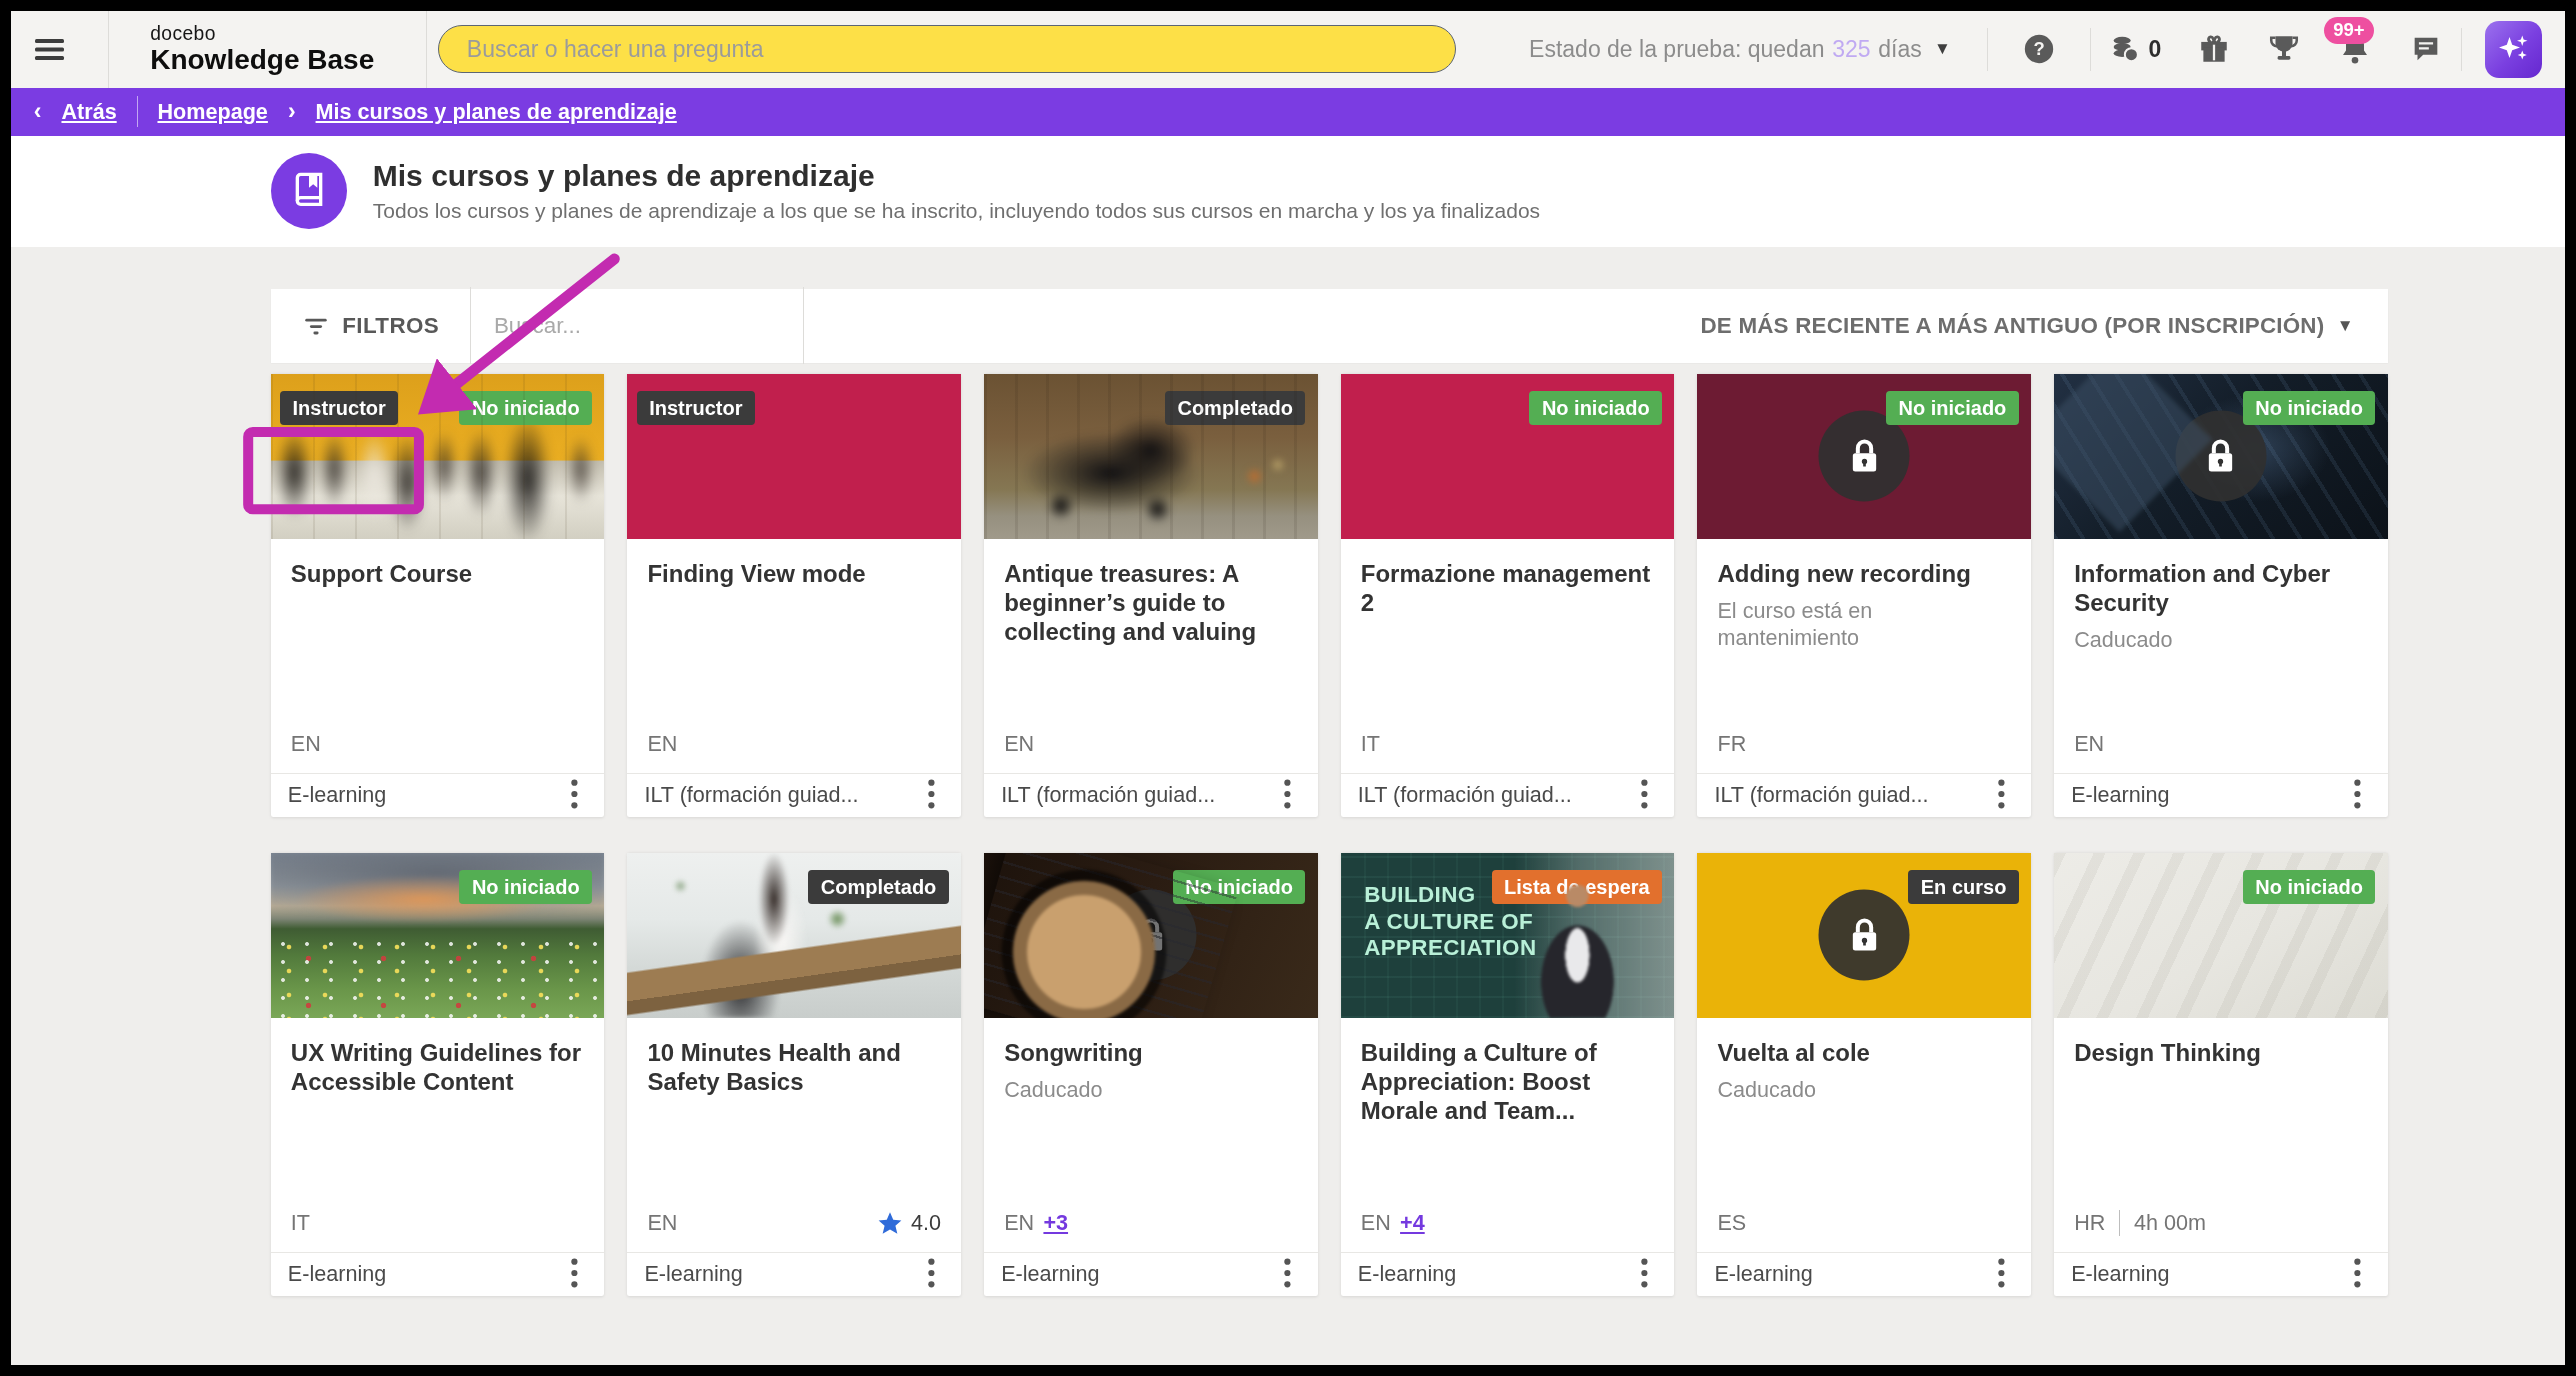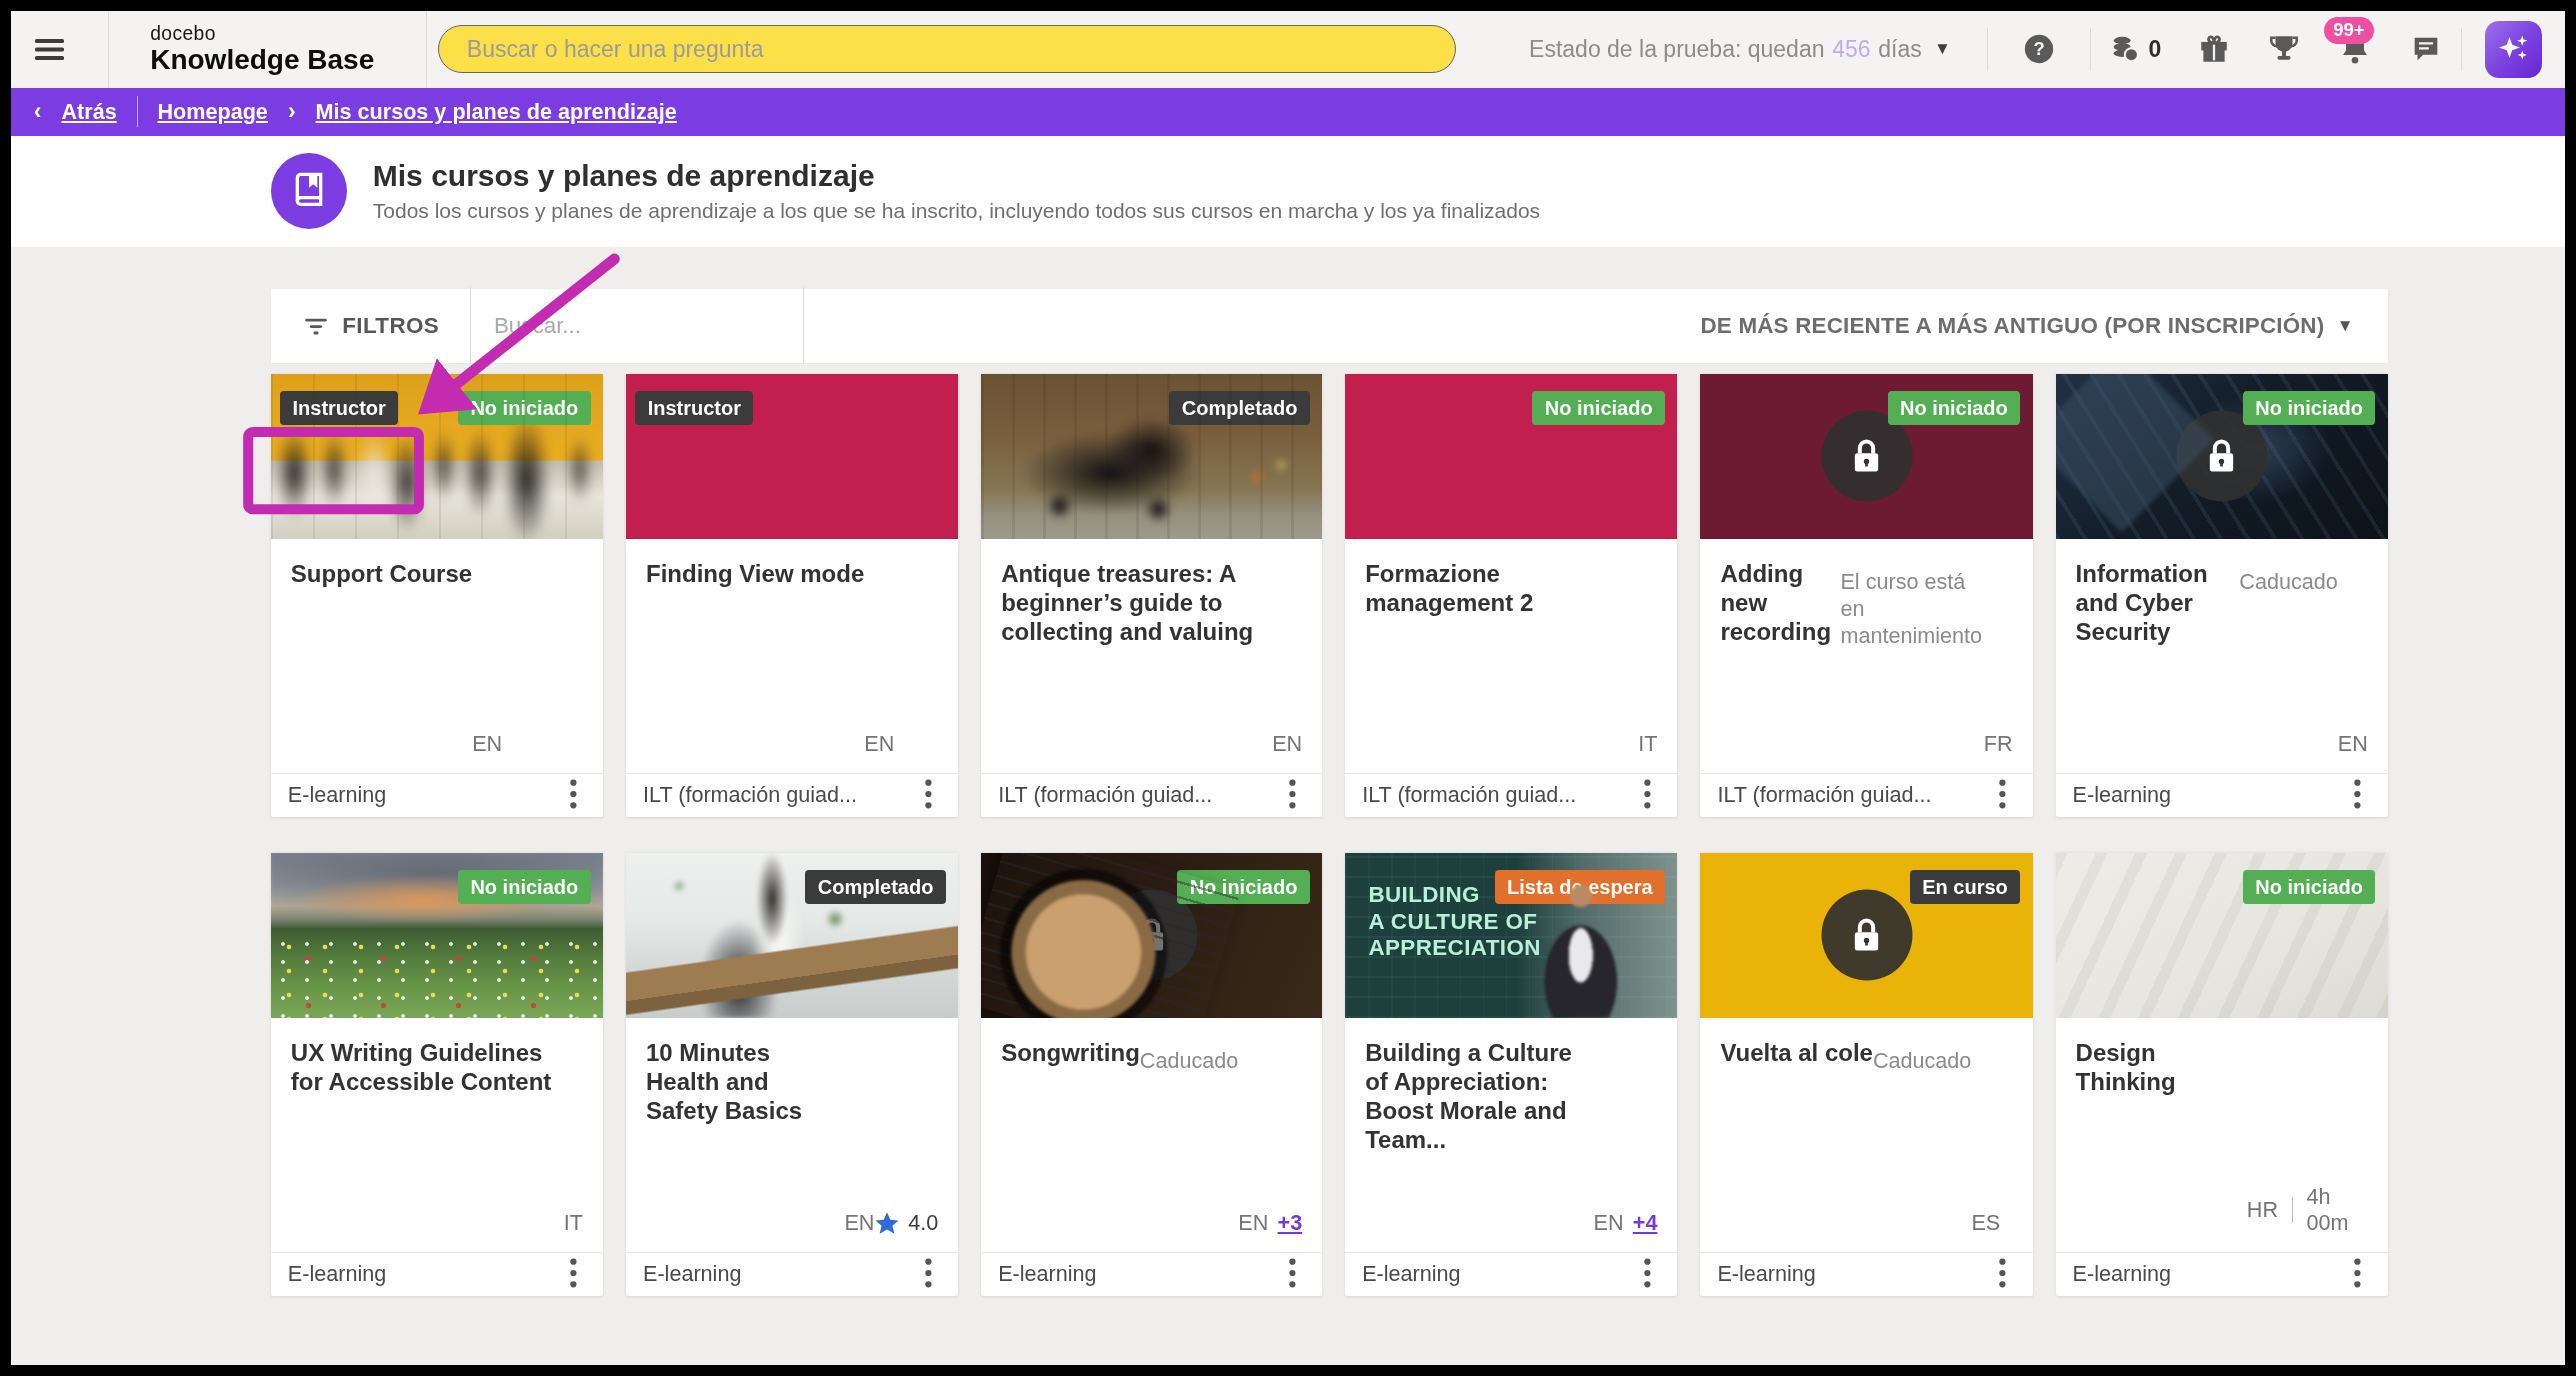--- a/index.html
+++ b/index.html
@@ -60,21 +60,21 @@
   .grid { margin:10.8px 0 0 260px; width:2117px; display:grid; grid-template-columns:repeat(6,1fr); column-gap:23px; row-gap:36px; }
   .card { background:#fff; border-radius:2.3px; box-shadow:0 0.8px 3.1px rgba(0,0,0,.10); display:flex; flex-direction:column; height:443px; cursor:pointer; position:relative; }
   .tile { height:165px; position:relative; overflow:hidden; flex:none; }
   .tile::before,.tile::after { content:""; position:absolute; inset:0; }
   .badge { position:absolute; font-size:20px; font-weight:600; color:#fff; padding:7px 12.4px; border-radius:3.9px; line-height:1; }
   .badge-status { top:17px; right:12.4px; }
   .badge-instructor { top:17px; left:9.3px; background:#3b3b3b; }
   .lock-wrap { position:absolute; left:50%; top:50%; transform:translate(-50%,-50%); width:91px; height:91px; border-radius:50%; background:rgba(48,48,48,.92); display:flex; align-items:center; justify-content:center; }
   .tile-text { position:absolute; left:7%; top:18%; color:#b9f0d8; font-weight:800; font-size:22.4px; line-height:1.18; letter-spacing:0.4px; z-index:2; }
 
-  .body { flex:1; padding:20px 20px 15.5px; display:flex; }
+  .body { flex:1; padding:20px 20px 15.5px; display:flex; flex-direction:column; }
   .title { font-size:24px; font-weight:600; color:#333; line-height:1.22; }
   .note { font-size:21.6px; color:#8b8b8b; margin-top:10px; line-height:1.25; }
   .meta { margin-top:auto; display:flex; align-items:center; justify-content:space-between; font-size:21.6px; color:#757575; }
   .lang-group { display:flex; align-items:center; gap:9.3px; }
   .more-langs { color:#7439df; font-weight:600; text-decoration:underline; cursor:pointer; }
   .dur-sep { width:0.8px; height:26px; background:#bdbdbd; margin:0 4.6px; }
   .rating { display:flex; align-items:center; gap:7.7px; color:#3c3c3c; }
   .foot { height:44px; border-top:0.8px solid #e8e7e4; display:flex; align-items:center; padding:0 17px; flex:none; }
   .type { display:flex; align-items:center; gap:10.8px; font-size:21.6px; color:#4a4a4a; }
   .kebab { margin-left:auto; background:none; border:none; cursor:pointer; padding:4.6px 7.7px; }
@@ -169,21 +169,21 @@
     </div>
     <div class="vdiv"></div>
 
     <div class="searchpill">
       <input type="text" placeholder="Buscar o hacer una pregunta" style="">
     </div>
 
     <div class="topbar-right">
       <div class="trial">
         <span>Estado de la prueba: quedan</span>
-        <span class="days-num">456</span>
+        <span class="days-num">325</span>
         <span>días</span>
         <span class="caret">▼</span>
       </div>
       <div class="vdiv-short"></div>
 
       <button class="iconbtn help-wrap">
         <svg width="34" height="34" viewBox="0 0 24 24">
           <circle cx="12" cy="12" r="10" fill="#5a5a5a"></circle>
           <text x="12" y="16.4" text-anchor="middle" font-size="13" font-weight="bold" fill="#f4f3f1" font-family="Liberation Sans,sans-serif">?</text>
         </svg>

